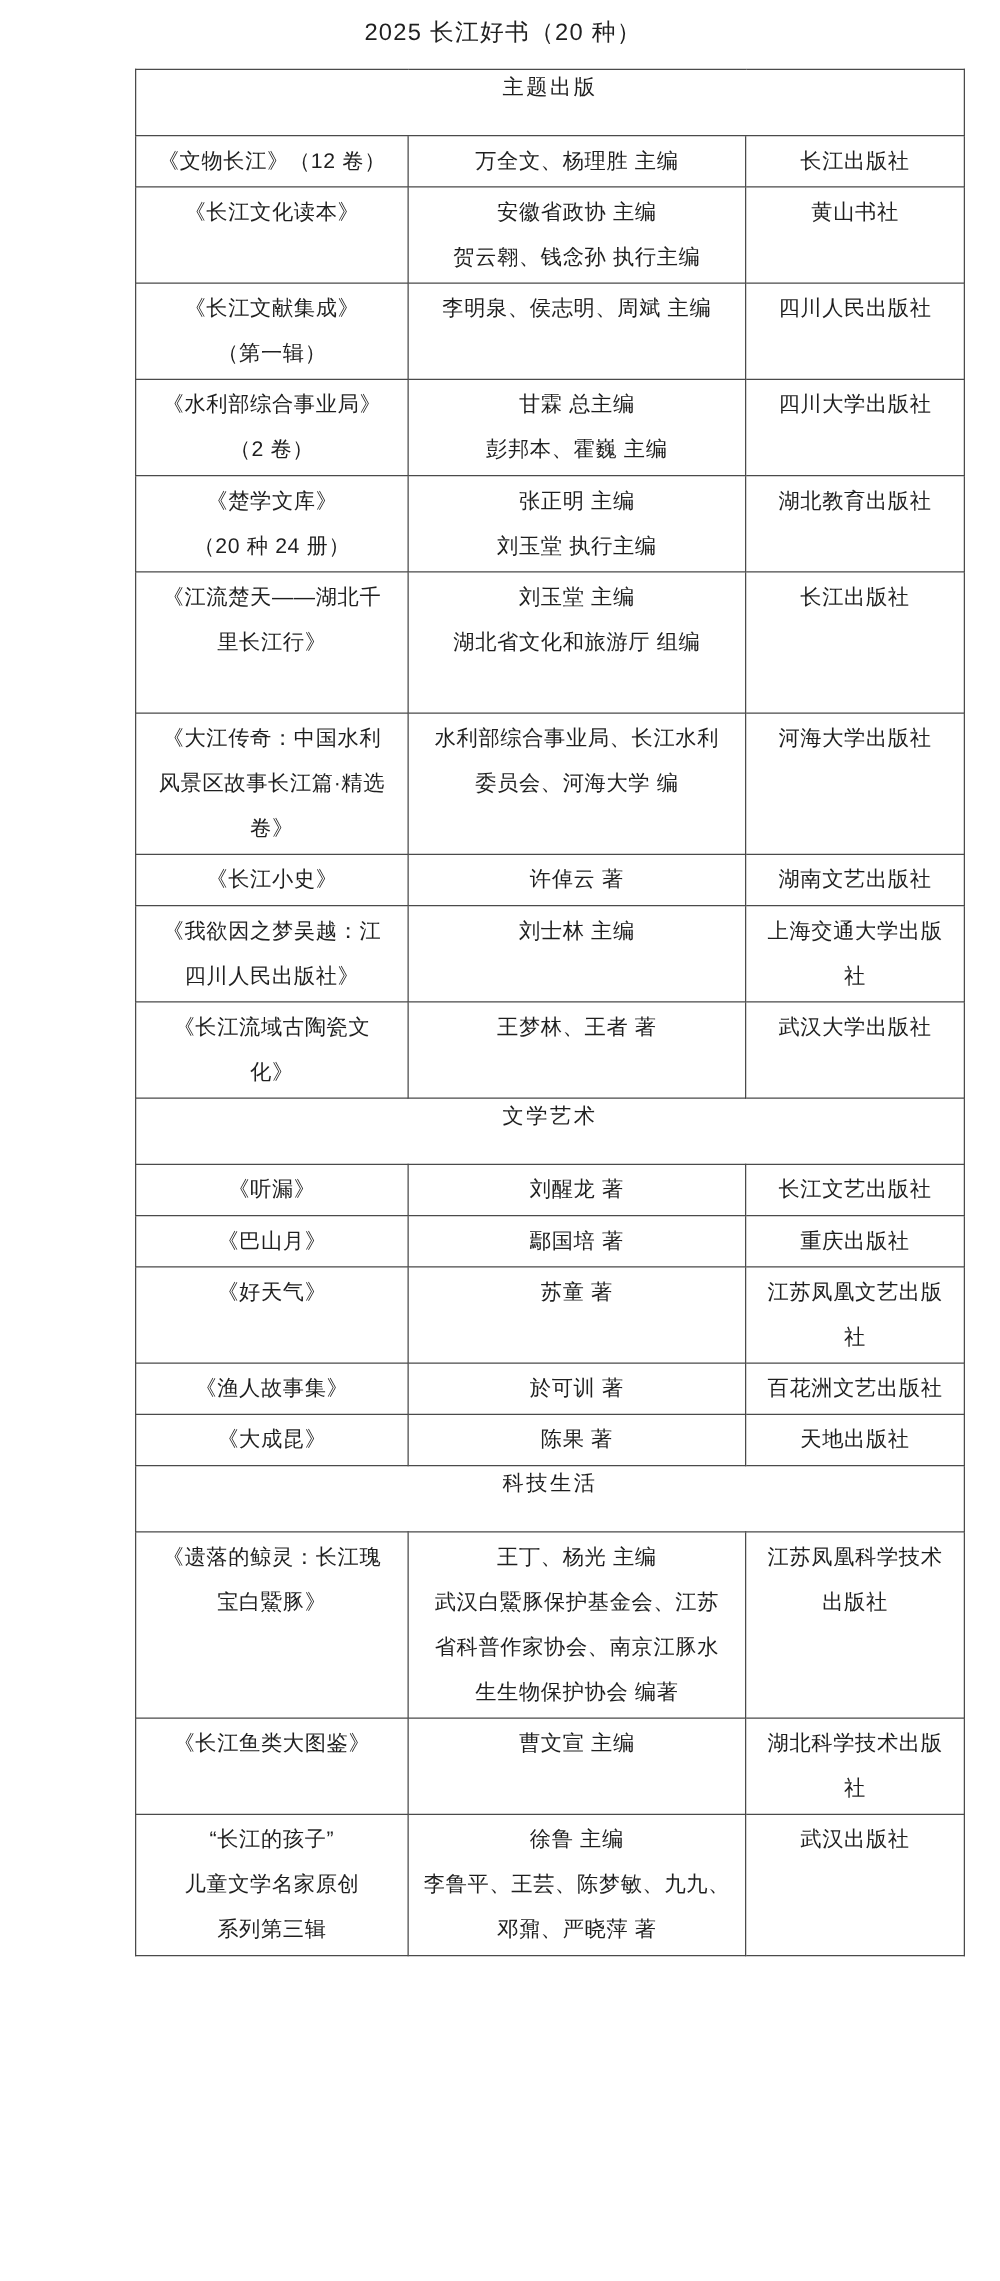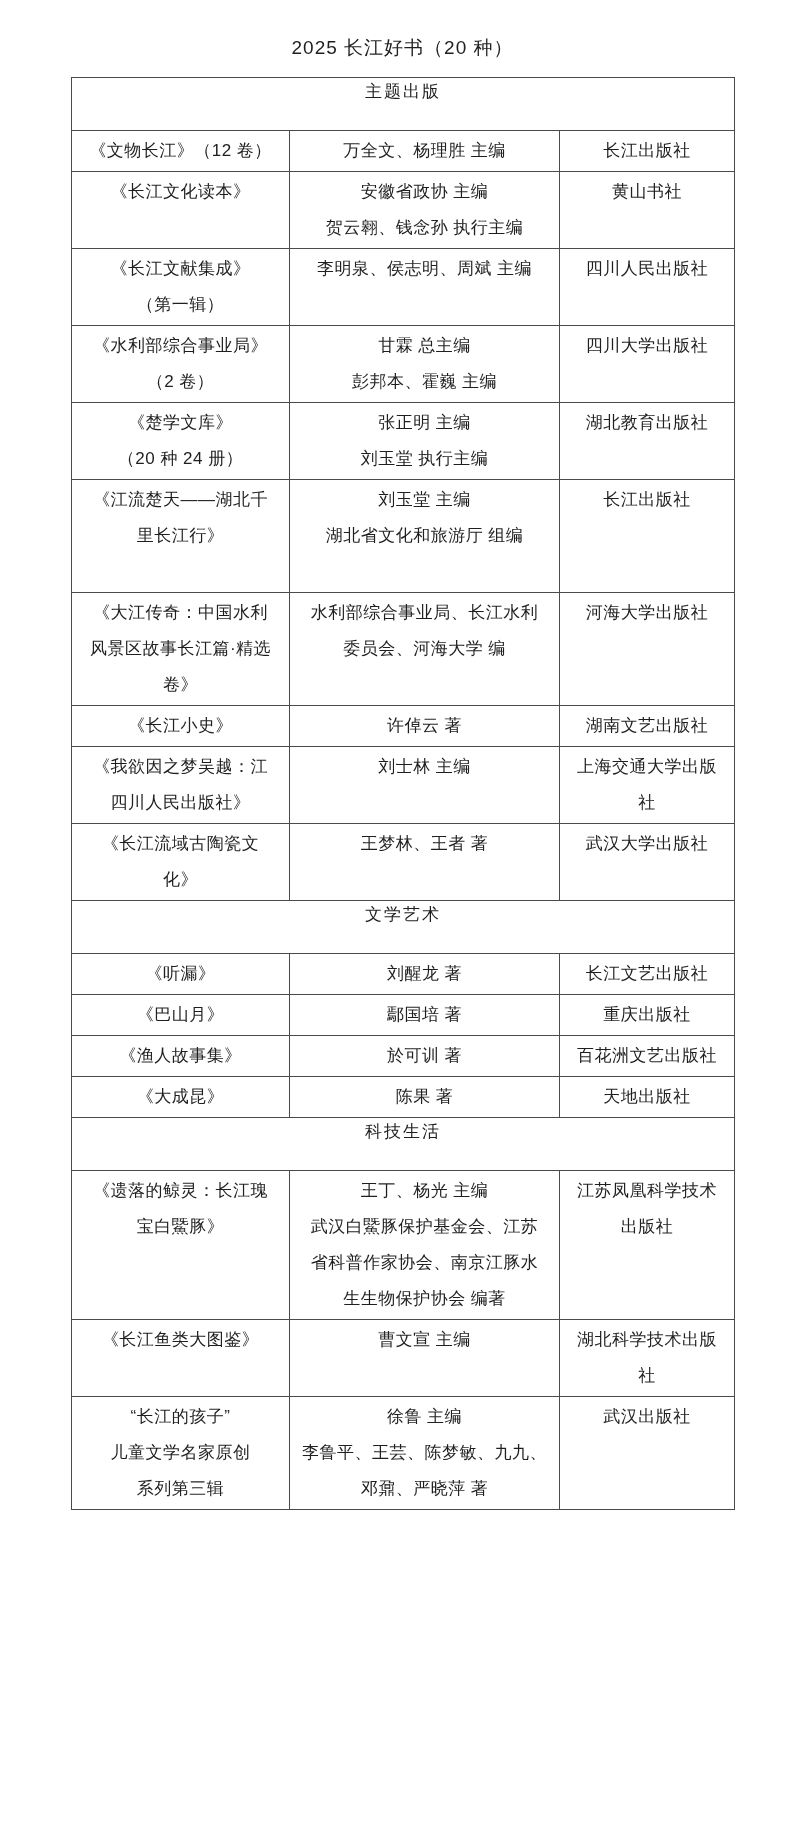--- a/index.html
+++ b/index.html
@@ -8,25 +8,25 @@
     --bg-color:#ffffff;
   }
   html,body{margin:0;padding:0;}
   body{
     width:800px;height:1825px;overflow:hidden;
     background:var(--bg-color);
     font-family:"Liberation Sans",sans-serif;
     color:var(--text-color);
   }
   .page-title{
-    width:663px;margin:0 0 0 71px;padding-top:35px;padding-bottom:16px;
+    width:663px;margin:0 0 0 71px;padding-top:13px;padding-bottom:16px;
     text-align:center;font-size:19px;letter-spacing:1px;font-weight:500;
   }
   table.book-table{
-    margin-left:71px;width:663px;
+    margin-left:108px;width:663px;
     border-collapse:collapse;table-layout:fixed;
     background:var(--bg-color);
   }
   table.book-table td{
     border:1px solid var(--border-color);
     vertical-align:top;text-align:center;
     padding:2px 6px;font-size:17px;
   }
   td.section-header{
     height:48px;vertical-align:middle;
@@ -197,20 +197,32 @@
         </td>
         <td>
           <div class="ln">鄢国培 著</div>
         </td>
         <td>
           <div class="ln">重庆出版社</div>
         </td>
       </tr>
       <tr>
         <td>
+          <div class="ln">《好天气》</div>
+        </td>
+        <td>
+          <div class="ln">苏童 著</div>
+        </td>
+        <td>
+          <div class="ln">江苏凤凰文艺出版</div>
+          <div class="ln">社</div>
+        </td>
+      </tr>
+      <tr>
+        <td>
           <div class="ln">《渔人故事集》</div>
         </td>
         <td>
           <div class="ln">於可训 著</div>
         </td>
         <td>
           <div class="ln">百花洲文艺出版社</div>
         </td>
       </tr>
       <tr>

